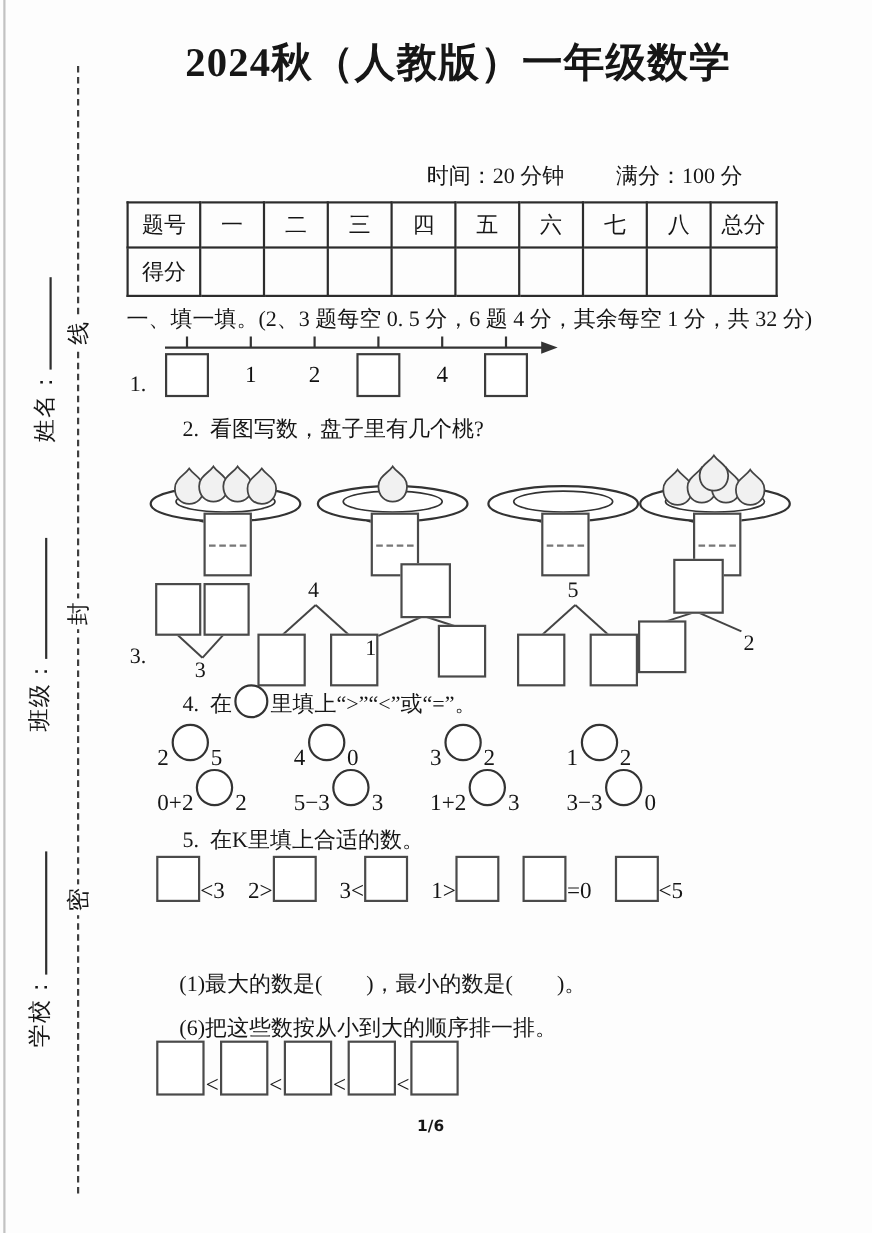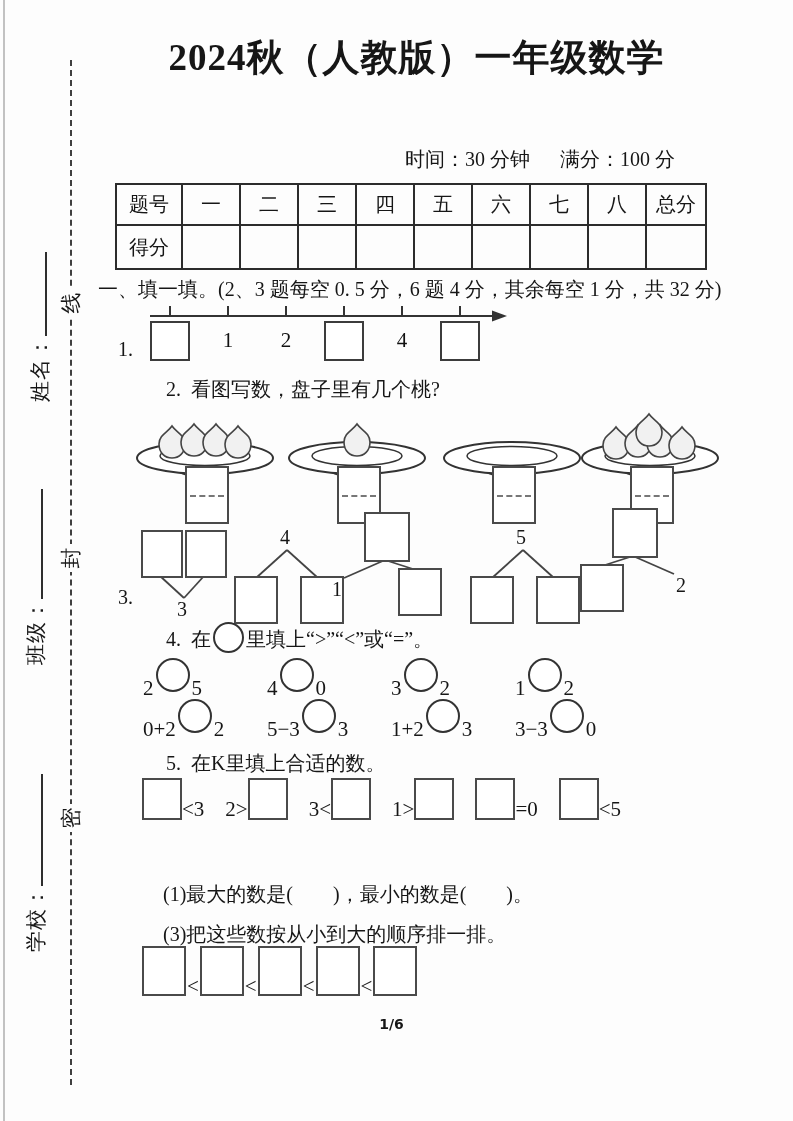--- a/index.html
+++ b/index.html
@@ -9,24 +9,24 @@
   .edge-line{position:absolute;left:3px;top:0;width:2px;height:100%;background:#a8a8a8;opacity:.7;}
   .seal-line{position:absolute;left:70px;top:60px;height:1025px;border-left:2.5px dashed #3f3f3f;}
   .seal-char{position:absolute;left:57px;width:28px;height:26px;line-height:26px;text-align:center;
              font-size:21px;background:#fdfdfd;transform:rotate(-90deg);}
   .side-label{position:absolute;transform-origin:0 0;transform:rotate(-90deg);font-size:21px;
               white-space:nowrap;letter-spacing:1px;}
   .uline{display:inline-block;width:84px;border-bottom:2px solid #2e2e2e;height:1em;vertical-align:baseline;}
   .title{position:absolute;left:80px;right:40px;top:34px;text-align:center;font-size:37px;
          font-weight:700;line-height:48px;letter-spacing:1px;}
   .info{position:absolute;right:118px;top:146px;font-size:20px;}
-  .info .gap{margin-left:30px;}
+  .info .gap{margin-left:47px;}
   #score-table{position:absolute;left:115px;top:183px;border-collapse:collapse;table-layout:fixed;}
   #score-table td{border:2px solid #2c2c2c;text-align:center;font-size:20px;padding:0;}
-  .sec-head{position:absolute;left:98px;top:276px;font-size:20px;white-space:nowrap;}
+  .sec-head{position:absolute;left:115px;top:276px;font-size:20px;white-space:nowrap;}
   .qnum{position:absolute;font-size:20px;}
   .qlabel{position:absolute;font-size:20px;white-space:nowrap;margin-left:48px;}
   .qn{margin-right:10px;}
   .ansbox{position:absolute;width:40px;height:54px;border:2px solid #4a4a4a;background:#fff;}
   .dashmid{position:absolute;left:3px;right:3px;top:50%;border-top:2px dashed #777;}
   .plate-group{position:absolute;width:150px;height:118px;}
   .bond{position:absolute;width:112px;height:102px;}
   .b3{position:absolute;border:2px solid #4a4a4a;background:#fff;}
   .b3n{position:absolute;font-size:20px;}
   .b3svg{position:absolute;left:0;top:0;}
@@ -64,21 +64,21 @@
   </div>
   <div class="side-label" style="left:20px;top:952px">
     <span>学校：</span><span class="uline" style="width:112px"></span>
   </div>
 
   <div class="title">
     <div>2024秋（人教版）一年级数学</div>
   </div>
 
   <div class="info">
-    <span>时间：30 分钟</span><span class="gap">满分：100 分</span>
+    <span>时间：20 分钟</span><span class="gap">满分：100 分</span>
   </div>
 
   <table id="score-table">
       <tbody>
         <tr>
           <td style="width:64px;height:39px">题号</td>
           <td style="width:56px;height:39px">一</td>
           <td style="width:56px;height:39px">二</td>
           <td style="width:56px;height:39px">三</td>
           <td style="width:56px;height:39px">四</td>
@@ -294,21 +294,21 @@
         <span class="q5t">0</span>
       </span>
       <span class="q5i">
         <span class="q5b"></span>
         <span class="q5t">&lt;</span>
         <span class="q5t">5</span>
       </span>
     </div>
 
   <div class="qlabel" style="left:115px;top:881px">(1)最大的数是(　　)，最小的数是(　　)。</div>
-  <div class="qlabel" style="left:115px;top:921px">(3)把这些数按从小到大的顺序排一排。</div>
+  <div class="qlabel" style="left:115px;top:921px">(6)把这些数按从小到大的顺序排一排。</div>
   <div id="q6-boxes">
       <span class="q6b"></span>
       <span class="q6s">&lt;</span>
       <span class="q6b"></span>
       <span class="q6s">&lt;</span>
       <span class="q6b"></span>
       <span class="q6s">&lt;</span>
       <span class="q6b"></span>
       <span class="q6s">&lt;</span>
       <span class="q6b"></span>

